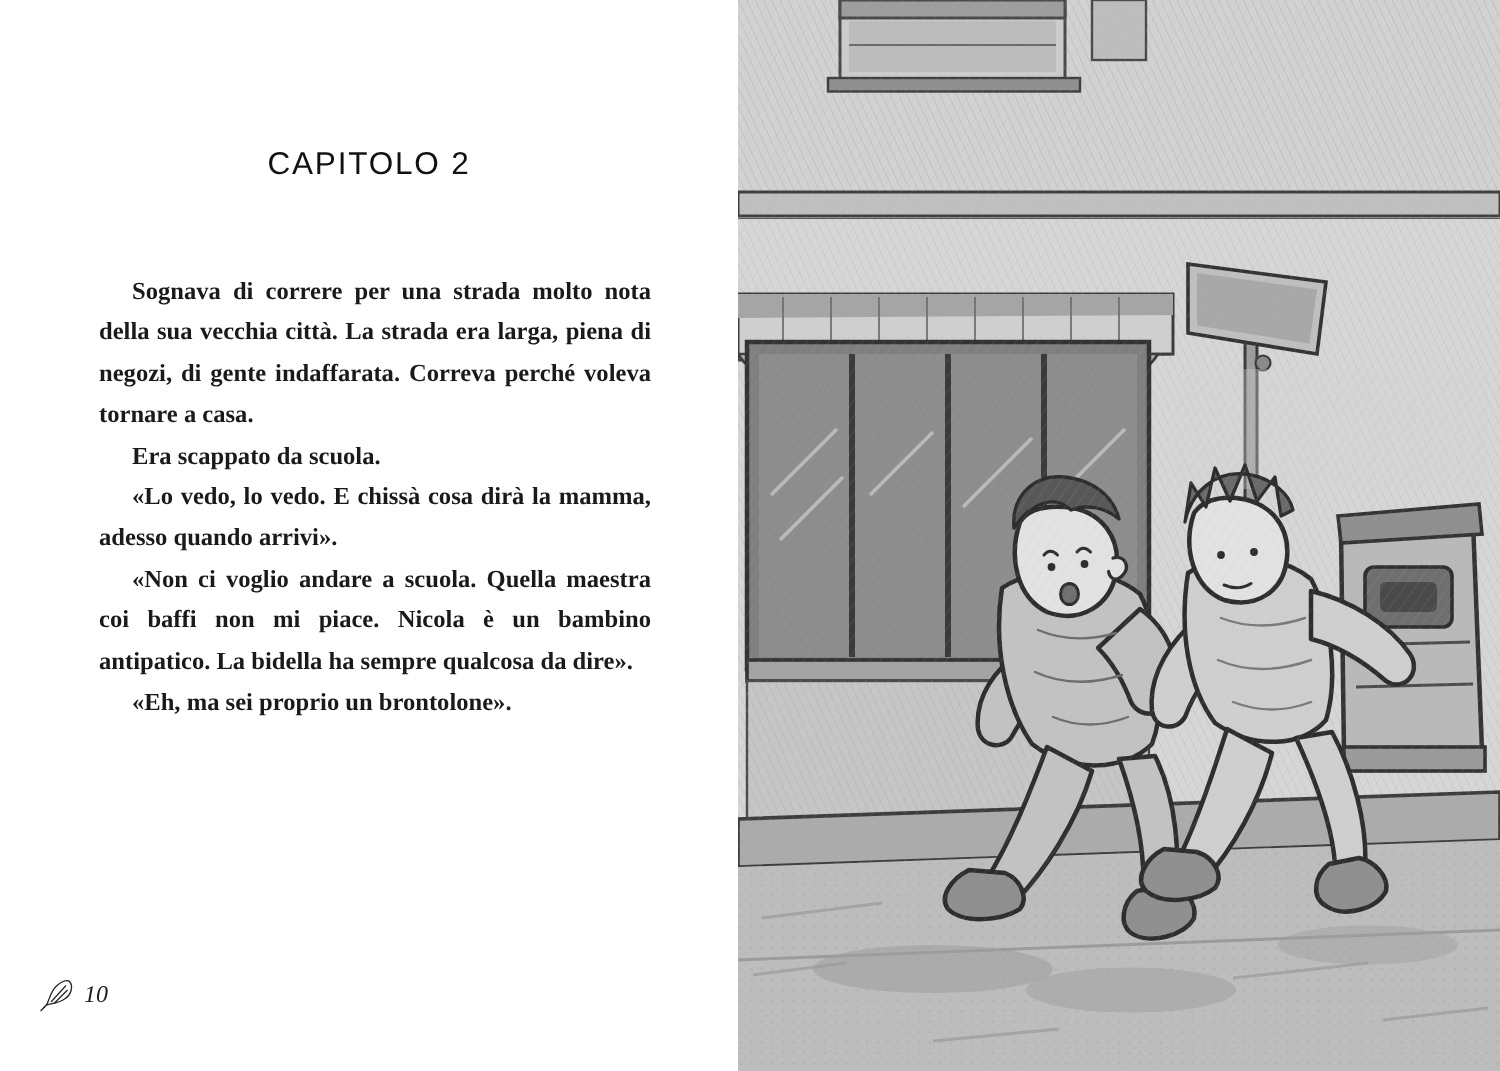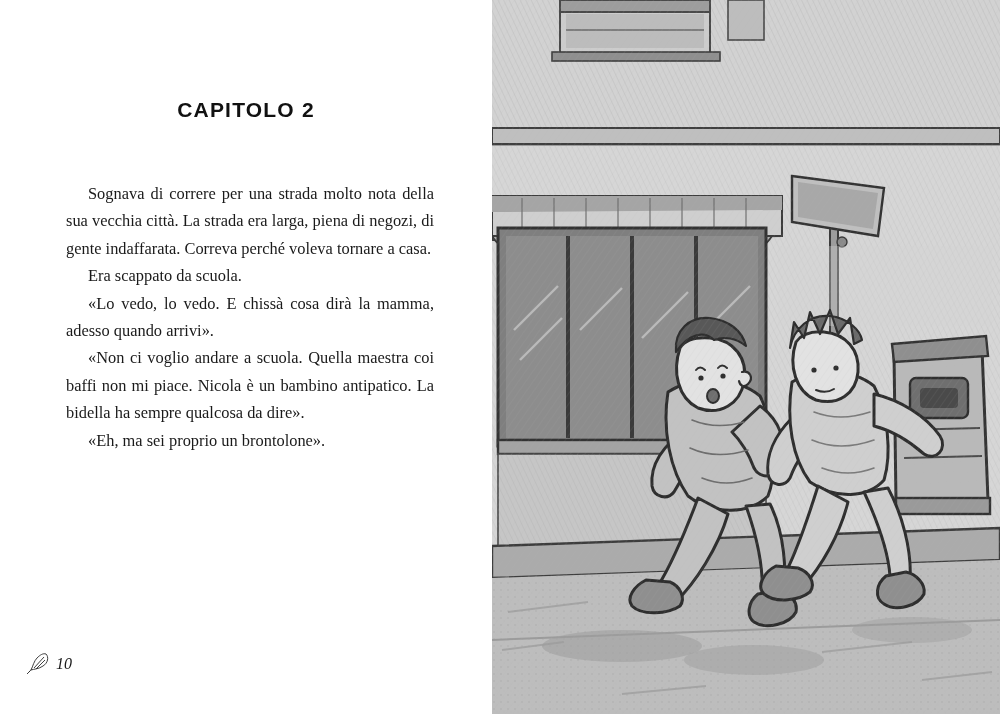--- a/index.html
+++ b/index.html
@@ -30,41 +30,42 @@
     background: #ffffff;
   }
 
   #chapter-title {
     position: absolute;
     left: 0;
     top: 98px;
     width: 492px;
     text-align: center;
     font-family: "Liberation Sans", sans-serif;
-    font-weight: bold;
+    font-weight: normal;
     font-size: 21px;
     letter-spacing: 1.2px;
     color: #111111;
   }
 
   #body-text {
     position: absolute;
     left: 66px;
     top: 180px;
     width: 368px;
     font-family: "Liberation Serif", serif;
     font-size: 16.4px;
     line-height: 27.4px;
     color: #1a1a1a;
     text-align: justify;
     text-justify: inter-word;
   }
   #body-text p {
     margin: 0;
     text-indent: 22px;
+    font-weight: bold;
   }
 
   #page-number {
     position: absolute;
     left: 56px;
     top: 655px;
     font-family: "Liberation Serif", serif;
     font-size: 16px;
     color: #1a1a1a;
     font-style: italic;

